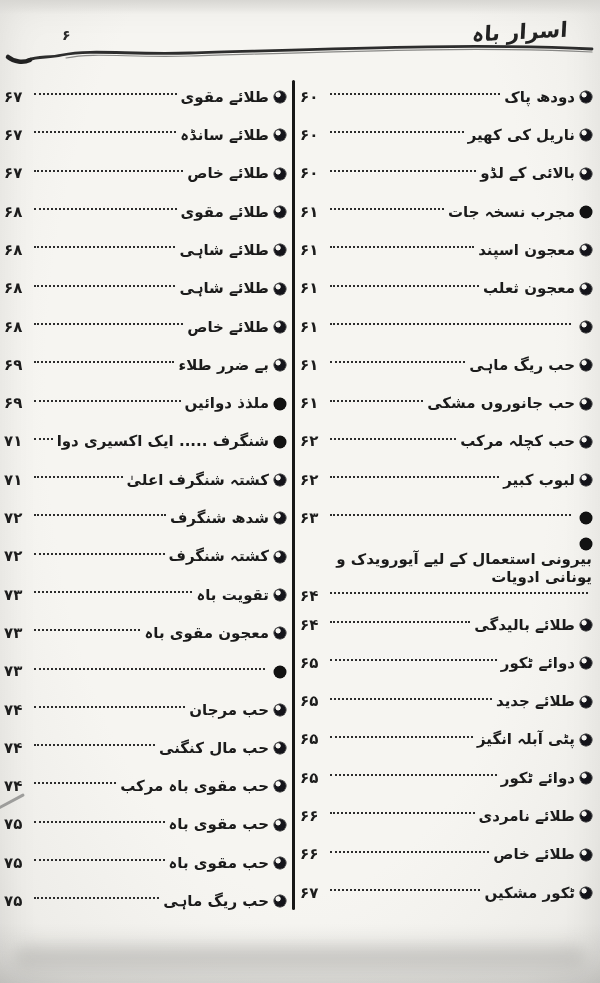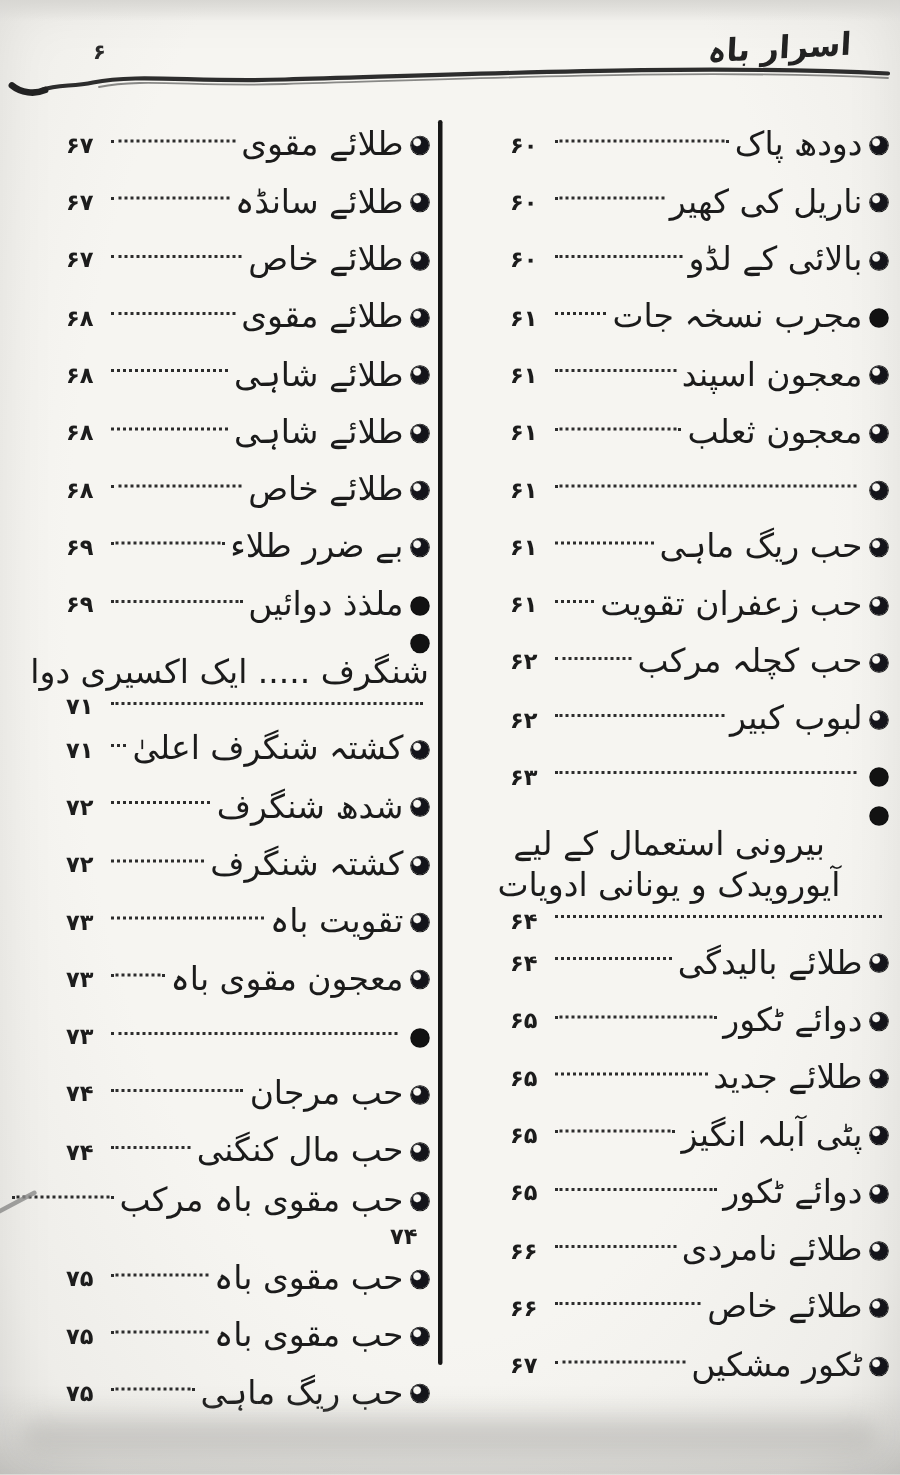--- a/index.html
+++ b/index.html
@@ -48,28 +48,28 @@
     display:flex;direction:rtl;align-items:center;flex-wrap:wrap;
     min-height:38.3px;color:#1b1b1b;line-height:1.25;
   }
   .bullet{
     flex:0 0 auto;width:12px;height:12px;border-radius:50%;
     background:radial-gradient(circle at 34% 32%, #f7f6f2 0 2.2px, #14141a 3px);
     margin-left:5px;box-shadow:0 0 0 0.5px #111;
   }
   .bullet.solid{background:#121212;}
   .title{
-    flex:0 1 auto;font-size:22px;font-weight:400;white-space:normal;text-align:center;
+    flex:0 1 auto;font-size:15px;font-weight:700;white-space:normal;
   }
   .leader{
     flex:1 1 10px;min-width:8px;border-bottom:2.6px dotted #2c2c2c;
     margin:0 4px;transform:translateY(-3px);
   }
   .num{
-    flex:0 0 auto;min-width:26px;font-size:15px;font-weight:700;text-align:left;color:#1c1c1c;margin-left:40px;
+    flex:0 0 auto;min-width:26px;font-size:15px;font-weight:700;text-align:left;color:#1c1c1c;
   }
 </style>
 </head>
 <body>
 
 <div class="paper"></div>
 <div class="top-edge"></div>
 
 <div class="page-num">۶</div>
 <div class="book-title">اسرار باہ</div>
@@ -133,21 +133,21 @@
 
   <div class="row">
     <span class="bullet"></span>
     <span class="title">حب ریگ ماہی</span>
     <span class="leader"></span>
     <span class="num">۶۱</span>
   </div>
 
   <div class="row">
     <span class="bullet"></span>
-    <span class="title">حب زعفران تقویت</span>
+    <span class="title">حب جانوروں مشکی</span>
     <span class="leader"></span>
     <span class="num">۶۱</span>
   </div>
 
   <div class="row">
     <span class="bullet"></span>
     <span class="title">حب کچلہ مرکب</span>
     <span class="leader"></span>
     <span class="num">۶۲</span>
   </div>

